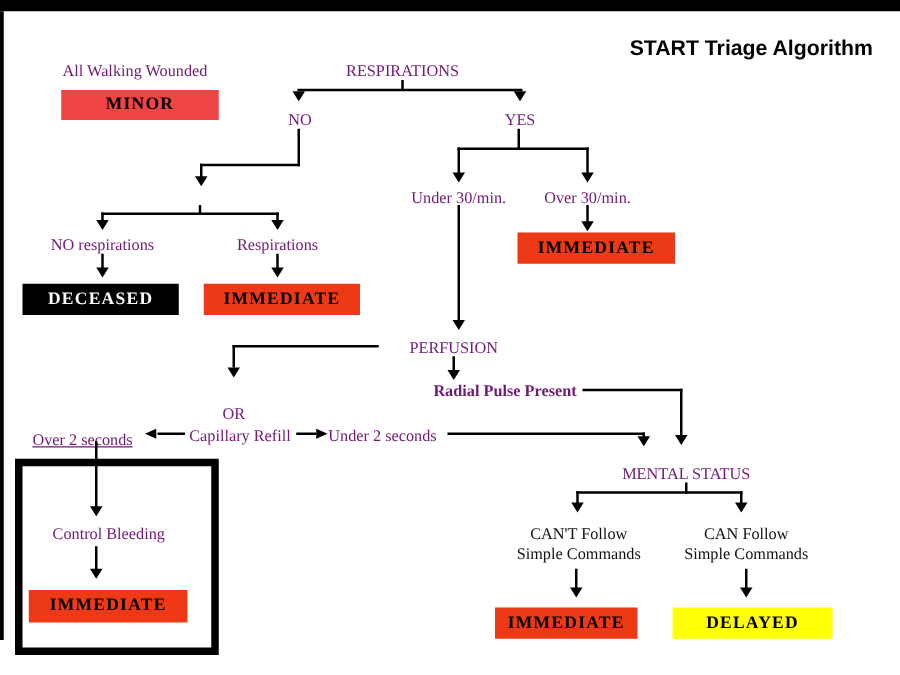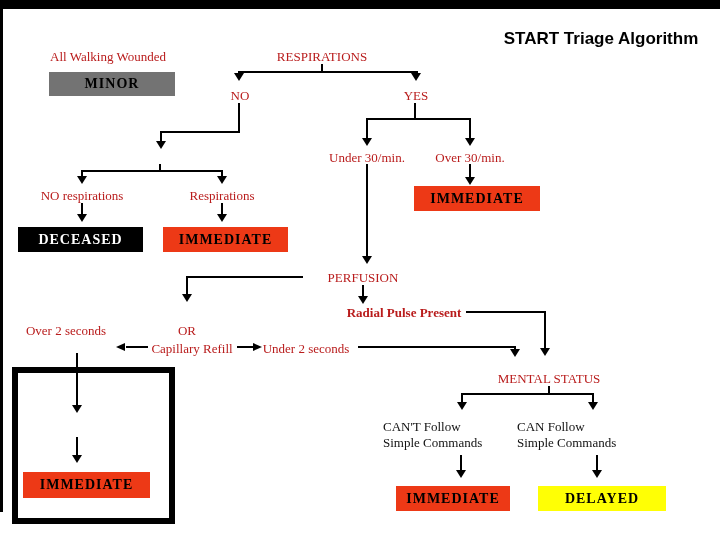--- a/index.html
+++ b/index.html
@@ -1,19 +1,19 @@
 <!DOCTYPE html>
 <html><head>
 <meta charset="utf-8">
 <style>
   html,body{margin:0;padding:0;background:#fff;}
   #slide{position:relative;width:720px;height:540px;background:#ffffff;overflow:hidden;
          font-family:"Liberation Serif", serif;}
-  .lbl{position:absolute;font-size:13px;line-height:15px;color:#b91c1c;text-align:center;white-space:nowrap;}
-  .lbl2{position:absolute;font-size:13px;line-height:16px;color:#111;}
+  .lbl{position:absolute;font-size:13px;line-height:15px;color:#701a75;text-align:center;white-space:nowrap;}
+  .lbl2{position:absolute;font-size:13px;line-height:16px;color:#111;text-align:center;}
   .box{position:absolute;text-align:center;font-weight:bold;font-size:14px;color:#000;
        font-family:"Liberation Serif", serif;letter-spacing:1px;}
   .ln{position:absolute;background:#000;}
   .ar-d{position:absolute;width:0;height:0;border-left:5px solid transparent;
         border-right:5px solid transparent;border-top:8px solid #000;}
   .ar-l{position:absolute;width:0;height:0;border-top:4px solid transparent;
         border-bottom:4px solid transparent;border-right:9px solid #000;}
   .ar-r{position:absolute;width:0;height:0;border-top:4px solid transparent;
         border-bottom:4px solid transparent;border-left:9px solid #000;}
   .title{position:absolute;left:486px;top:29px;width:230px;font-family:"Liberation Sans", sans-serif;
@@ -26,21 +26,21 @@
 <body>
 
 <div id="slide">
 
   <div class="topbar"></div>
   <div class="leftedge"></div>
 
   <div class="title">START Triage Algorithm</div>
 
   <div class="lbl" style="left:28px;top:49px;width:160px;">All Walking Wounded</div>
-  <div class="box" style="left: 49px; top: 72px; width: 126px; height: 24px; line-height: 24px; background: #737373;">MINOR</div>
+  <div class="box" style="left: 49px; top: 72px; width: 126px; height: 24px; line-height: 24px; background: #ef4444;">MINOR</div>
   <div class="lbl" style="left:242px;top:49px;width:160px;">RESPIRATIONS</div>
 
   <div class="ln" style="left:321px;top:64px;width:2px;height:8px;"></div>
   <div class="ln" style="left:238px;top:71px;width:180px;height:2px;"></div>
   <div class="ar-d" style="left:234px;top:73px;"></div>
   <div class="ar-d" style="left:411px;top:73px;"></div>
   <div class="lbl" style="left:210px;top:88px;width:60px;">NO</div>
   <div class="lbl" style="left:386px;top:88px;width:60px;">YES</div>
 
   <div class="ln" style="left:238px;top:103px;width:2px;height:30px;"></div>
@@ -83,21 +83,21 @@
 
   <div class="ln" style="left:186px;top:276px;width:117px;height:2px;"></div>
   <div class="ln" style="left:186px;top:276px;width:2px;height:18px;"></div>
   <div class="ar-d" style="left:182px;top:294px;"></div>
   <div class="ln" style="left:362px;top:285px;width:2px;height:11px;"></div>
   <div class="ar-d" style="left:358px;top:296px;"></div>
 
   <div class="lbl" style="left:157px;top:323px;width:60px;">OR</div>
   <div class="lbl" style="left:324px;top:305px;width:160px;font-weight:bold;">Radial Pulse Present</div>
 
-  <div class="lbl" style="left:0px;top:323px;width:132px;">Over 2 seconds</div>
+  <div class="lbl" style="left:0px;top:344px;width:132px;text-decoration:underline;">Over 2 seconds</div>
   <div class="ar-l" style="left:116px;top:343px;"></div>
   <div class="ln" style="left:126px;top:346px;width:22px;height:2px;"></div>
   <div class="lbl" style="left:122px;top:341px;width:140px;">Capillary Refill</div>
   <div class="ln" style="left:237px;top:346px;width:16px;height:2px;"></div>
   <div class="ar-r" style="left:253px;top:343px;"></div>
   <div class="lbl" style="left:236px;top:341px;width:140px;">Under 2 seconds</div>
 
   <div class="ln" style="left:358px;top:346px;width:158px;height:2px;"></div>
   <div class="ln" style="left:514px;top:346px;width:2px;height:5px;"></div>
   <div class="ar-d" style="left:510px;top:349px;"></div>
@@ -127,17 +127,18 @@
   <div class="ar-d" style="left:456px;top:470px;"></div>
   <div class="ln" style="left:596px;top:455px;width:2px;height:16px;"></div>
   <div class="ar-d" style="left:592px;top:470px;"></div>
 
   <div class="box" style="left: 396px; top: 486px; width: 114px; height: 25px; line-height: 25px; background: rgb(237, 57, 22);">IMMEDIATE</div>
   <div class="box" style="left: 538px; top: 486px; width: 128px; height: 25px; line-height: 25px; background: rgb(255, 255, 5);">DELAYED</div>
 
   <div class="thickbox"></div>
   <div class="ln" style="left:76px;top:353px;width:2px;height:53px;"></div>
   <div class="ar-d" style="left:72px;top:405px;"></div>
+  <div class="lbl" style="left:17px;top:419px;width:140px;">Control Bleeding</div>
   <div class="ln" style="left:76px;top:437px;width:2px;height:19px;"></div>
   <div class="ar-d" style="left:72px;top:455px;"></div>
   <div class="box" style="left: 23px; top: 472px; width: 127px; height: 26px; line-height: 26px; background: rgb(237, 57, 22);">IMMEDIATE</div>
 
 </div>
 
 </body></html>

